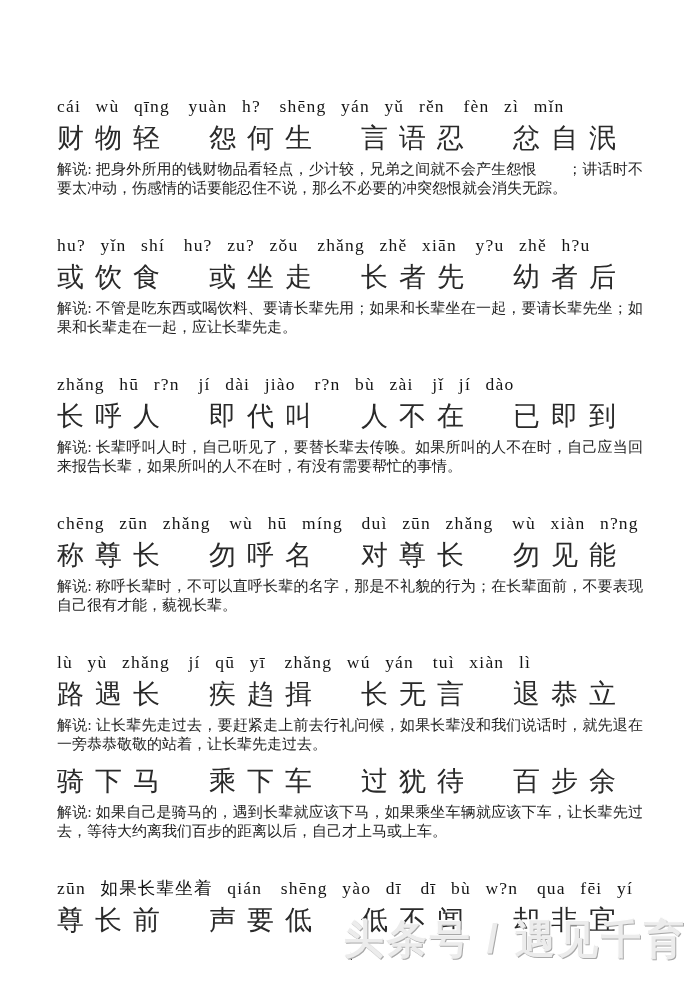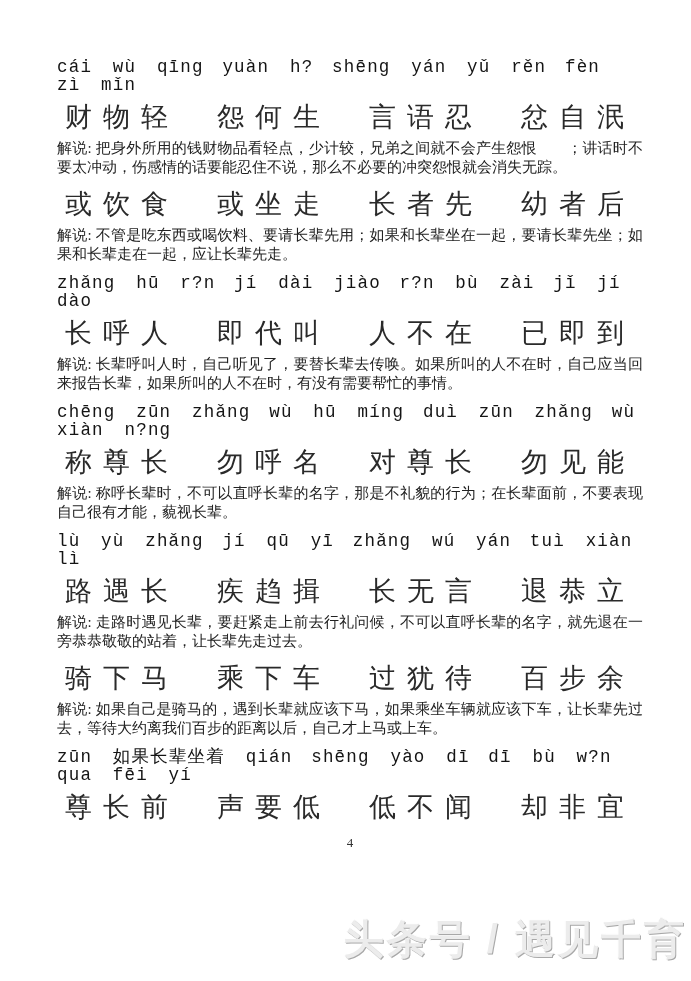--- a/index.html
+++ b/index.html
@@ -18,38 +18,38 @@
   .page {
     position: absolute;
     top: 0; left: 0; right: 0; bottom: 0;
     padding: 58px 48px 0 57px;
     box-sizing: border-box;
   }
   .section {
     margin-bottom: 11px;
   }
   .pinyin {
-    font-family: Liberation Mono, monospace;
+    font-family: Liberation Serif, serif;
     font-size: 17.5px;
     line-height: 18px;
     letter-spacing: 1.2px;
     word-spacing: 9px;
     color: #141414;
     white-space: pre-wrap;
+    margin-top: 39px;
   }
   .hanzi {
     font-family: "Liberation Serif", "DejaVu Serif", serif;
     font-size: 27px;
     line-height: 34px;
     letter-spacing: 11px;
     margin-top: 6px;
     color: #2a2a2a;
     font-weight: 400;
     white-space: pre-wrap;
-    text-align: center;
   }
   .jieshuo {
     margin-top: 5px;
     font-size: 15px;
     line-height: 18.5px;
     color: #222222;
     text-align: justify;
     max-width: 586px;
   }
   .jieshuo .label {
@@ -79,40 +79,41 @@
 
 <div class="page">
 
   <div class="section">
     <div class="pinyin">cái wù qīng　yuàn h?　shēng yán yǔ rěn　fèn zì mǐn</div>
     <div class="hanzi">财物轻　怨何生　言语忍　忿自泯</div>
     <div class="jieshuo"><span class="label">解说:</span><span>把身外所用的钱财物品看轻点，少计较，兄弟之间就不会产生怨恨　　；讲话时不要太冲动，伤感情的话要能忍住不说，那么不必要的冲突怨恨就会消失无踪。</span></div>
   </div>
 
   <div class="section">
+    <div class="pinyin">hu? yǐn shí　hu? zu? zǒu　zhǎng zhě xiān　y?u zhě h?u</div>
     <div class="hanzi">或饮食　或坐走　长者先　幼者后</div>
     <div class="jieshuo"><span class="label">解说:</span><span>不管是吃东西或喝饮料、要请长辈先用；如果和长辈坐在一起，要请长辈先坐；如果和长辈走在一起，应让长辈先走。</span></div>
   </div>
 
   <div class="section">
     <div class="pinyin">zhǎng hū r?n　jí dài jiào　r?n bù zài　jǐ jí dào</div>
     <div class="hanzi">长呼人　即代叫　人不在　已即到</div>
     <div class="jieshuo"><span class="label">解说:</span><span>长辈呼叫人时，自己听见了，要替长辈去传唤。如果所叫的人不在时，自己应当回来报告长辈，如果所叫的人不在时，有没有需要帮忙的事情。</span></div>
   </div>
 
   <div class="section">
     <div class="pinyin">chēng zūn zhǎng　wù hū míng　duì zūn zhǎng　wù xiàn n?ng</div>
     <div class="hanzi">称尊长　勿呼名　对尊长　勿见能</div>
     <div class="jieshuo"><span class="label">解说:</span><span>称呼长辈时，不可以直呼长辈的名字，那是不礼貌的行为；在长辈面前，不要表现自己很有才能，藐视长辈。</span></div>
   </div>
 
   <div class="section">
     <div class="pinyin">lù yù zhǎng　jí qū yī　zhǎng wú yán　tuì xiàn lì</div>
     <div class="hanzi">路遇长　疾趋揖　长无言　退恭立</div>
-    <div class="jieshuo"><span class="label">解说:</span><span>走路时遇见长辈，要赶紧走上前去行礼问候，不可以直呼长辈的名字，就先退在一旁恭恭敬敬的站着，让长辈先走过去。</span></div>
+    <div class="jieshuo"><span class="label">解说:</span><span>让长辈先走过去，要赶紧走上前去行礼问候，如果长辈没和我们说话时，就先退在一旁恭恭敬敬的站着，让长辈先走过去。</span></div>
   </div>
 
   <div class="section">
     <div class="hanzi">骑下马　乘下车　过犹待　百步余</div>
     <div class="jieshuo"><span class="label">解说:</span><span>如果自己是骑马的，遇到长辈就应该下马，如果乘坐车辆就应该下车，让长辈先过去，等待大约离我们百步的距离以后，自己才上马或上车。</span></div>
   </div>
 
 
   <div class="section">
     <div class="pinyin">zūn 如果长辈坐着 qián　shēng yào dī　dī bù w?n　qua fēi yí</div>

